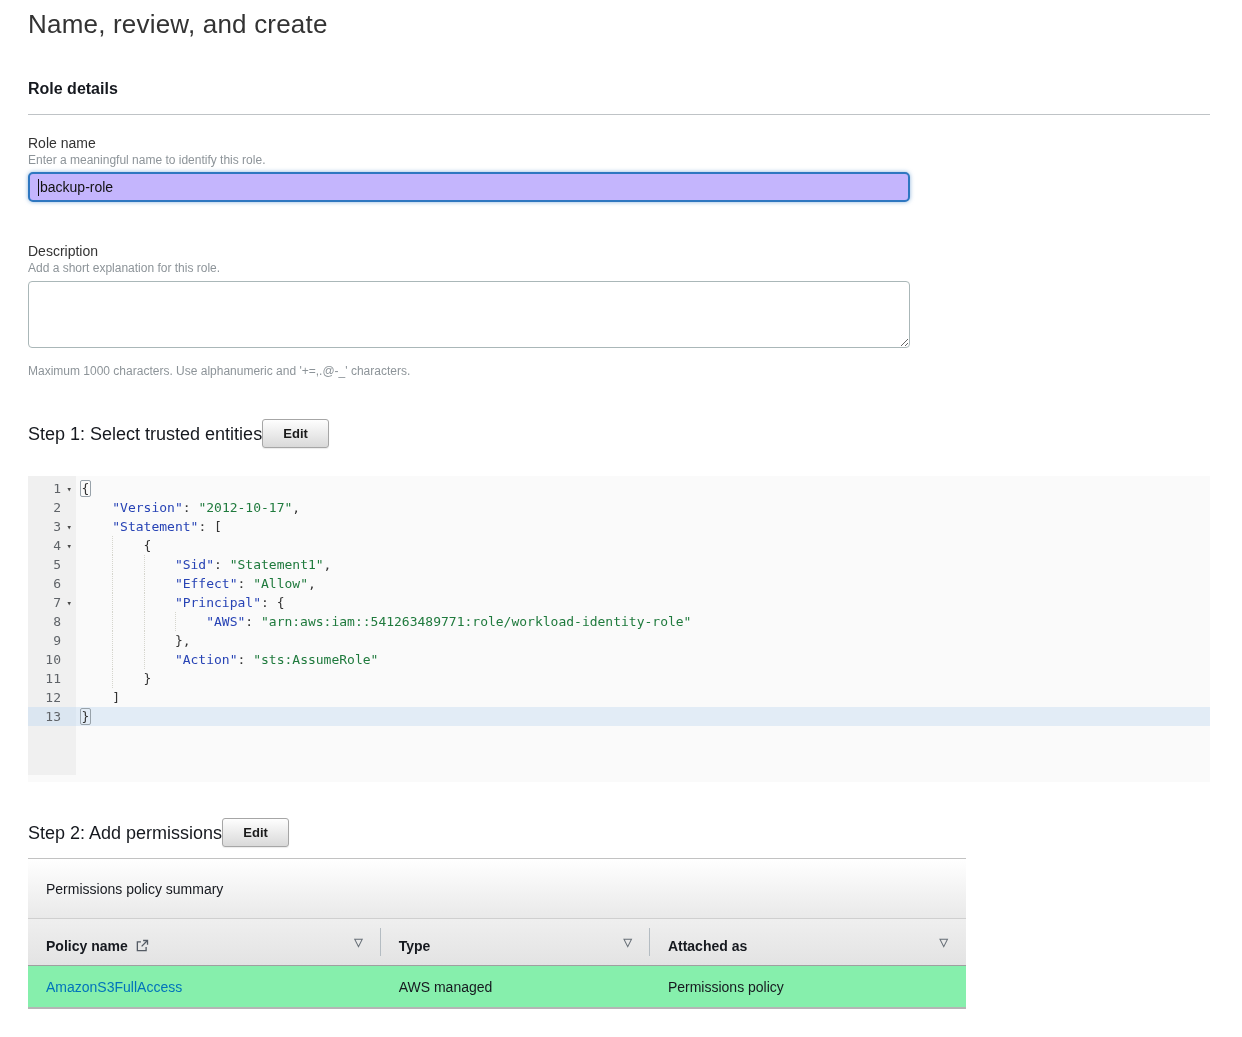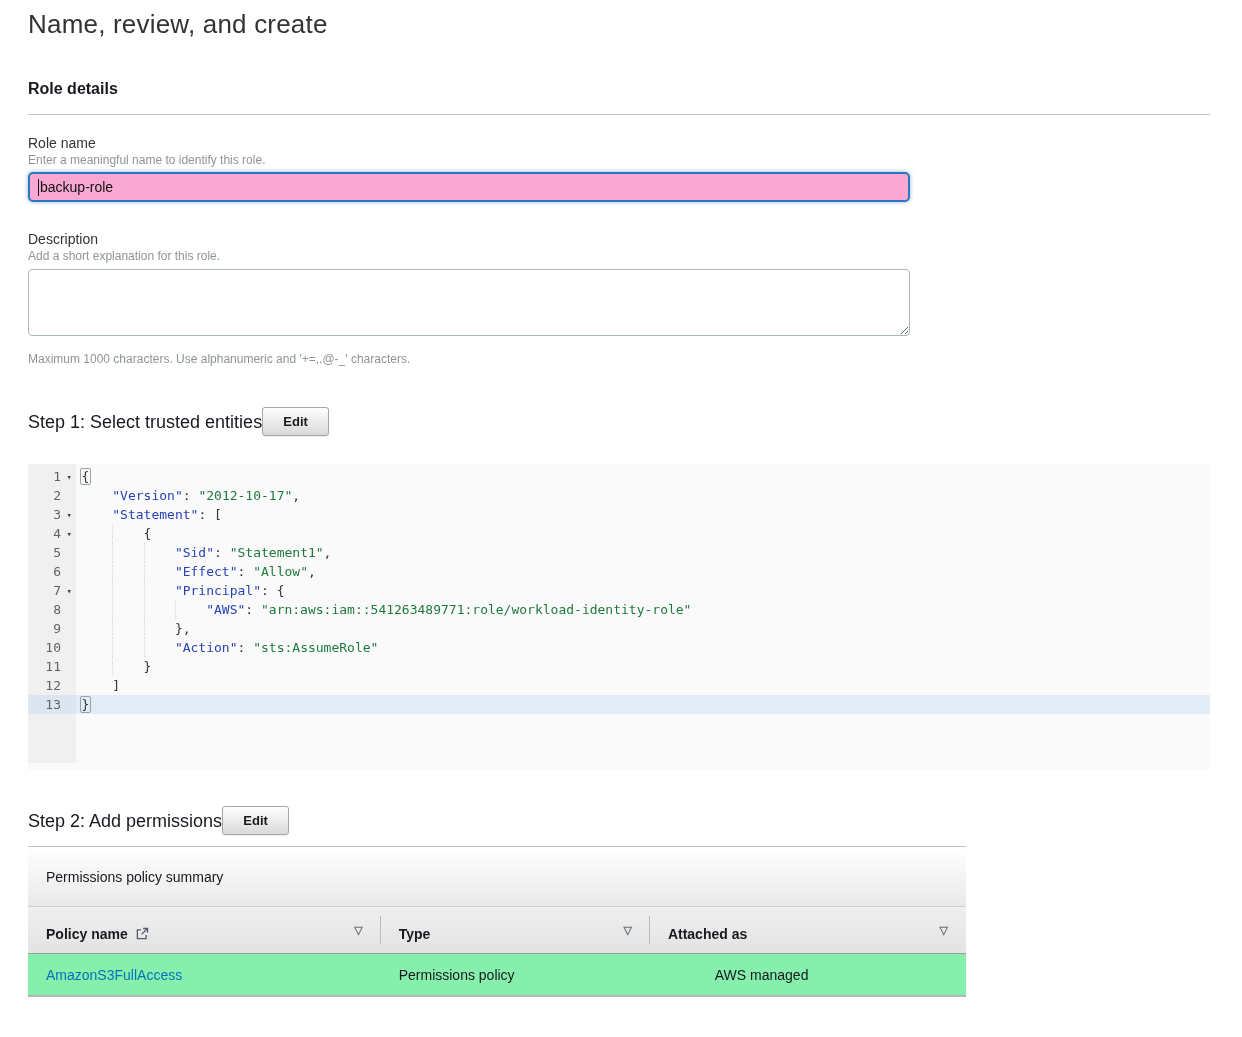--- a/index.html
+++ b/index.html
@@ -17,21 +17,21 @@
   .rule { border:none; border-top:1px solid #bfc3c6; margin-top:15px; }
 
   .field-label { font-size:14px; color:#333; margin-top:19px; line-height:18px; }
   .field-helper { font-size:12px; color:#8d9499; line-height:16px; }
   .field-hint { font-size:12px; color:#8d9499; line-height:16px; margin-top:4px; }
 
   .fake-input {
     margin-top:4px; width:882px; height:30px;
     border:2px solid #2e77c0; border-radius:5px;
     box-shadow:0 0 4px rgba(46,119,192,.55);
-    background:#f9a8d4; display:flex; align-items:center;
+    background:#c4b5fd; display:flex; align-items:center;
     padding:0 8px; font-size:14px; color:#111;
   }
   .caret { display:inline-block; width:0; height:17px; border-left:1.5px solid #111; margin-right:1px; }
 
   .desc-textarea {
     margin-top:5px; width:882px; height:67px; resize:both;
     border:1px solid #aab7b8; border-radius:4px; background:#fff;
     font-family:"Liberation Sans", sans-serif; font-size:14px; color:#111; padding:6px 8px;
   }
 
@@ -98,21 +98,21 @@
   <h2 class="section-heading">Role details</h2>
   <hr class="rule">
 
   <div class="field-label">Role name</div>
   <div class="field-helper">Enter a meaningful name to identify this role.</div>
   <div class="fake-input" role="textbox" tabindex="0">
     <span class="caret"></span>
       <span>backup-role</span>
   </div>
 
-  <div class="field-label" style="margin-top:28px;">Description</div>
+  <div class="field-label" style="margin-top:40px;">Description</div>
   <div class="field-helper">Add a short explanation for this role.</div>
   <textarea class="desc-textarea" value="" style=""></textarea>
   <div class="field-hint" style="margin-top:11px;">Maximum 1000 characters. Use alphanumeric and '+=,.@-_' characters.</div>
 
   <div class="step-row step1-row">
     <div class="step-heading">Step 1: Select trusted entities</div>
     <button class="edit-btn">Edit</button>
   </div>
 
   <div class="editor">
@@ -198,19 +198,19 @@
         <div class="th-cell col-2">
           <span class="th-label">Attached as</span>
           <span class="sort-tri">▽</span>
         </div>
       </div>
     <div id="tbl-body">
         <div class="tbl-row">
           <div class="td-cell col-0">
             <a class="policy-link" style="color: rgb(0, 115, 187);">AmazonS3FullAccess</a>
           </div>
+          <div class="td-cell col-1">AWS managed</div>
           <div class="td-cell col-2">Permissions policy</div>
-          <div class="td-cell col-1">AWS managed</div>
         </div>
       </div>
   </div>
 
 </div>
 
 </body></html>

